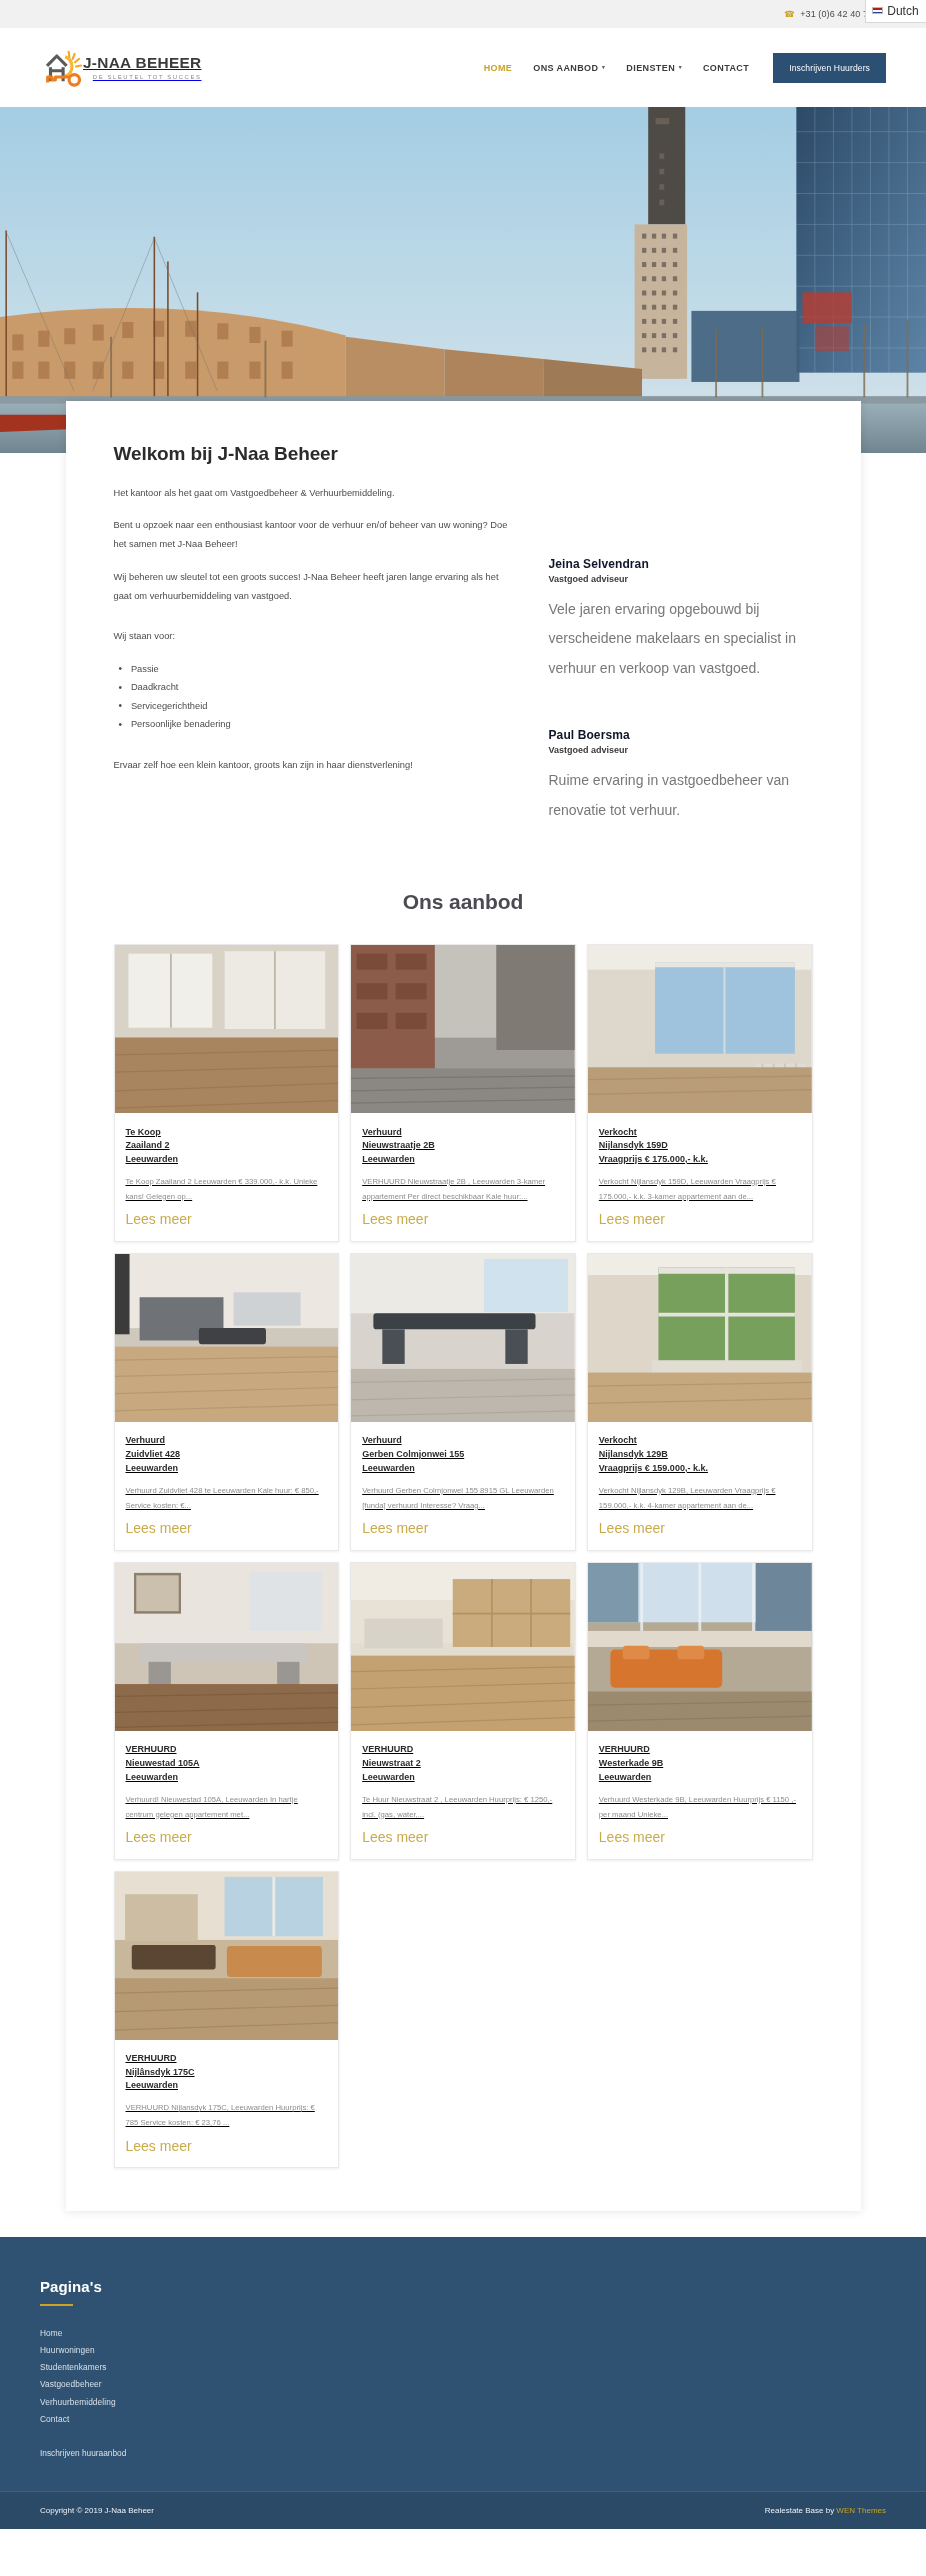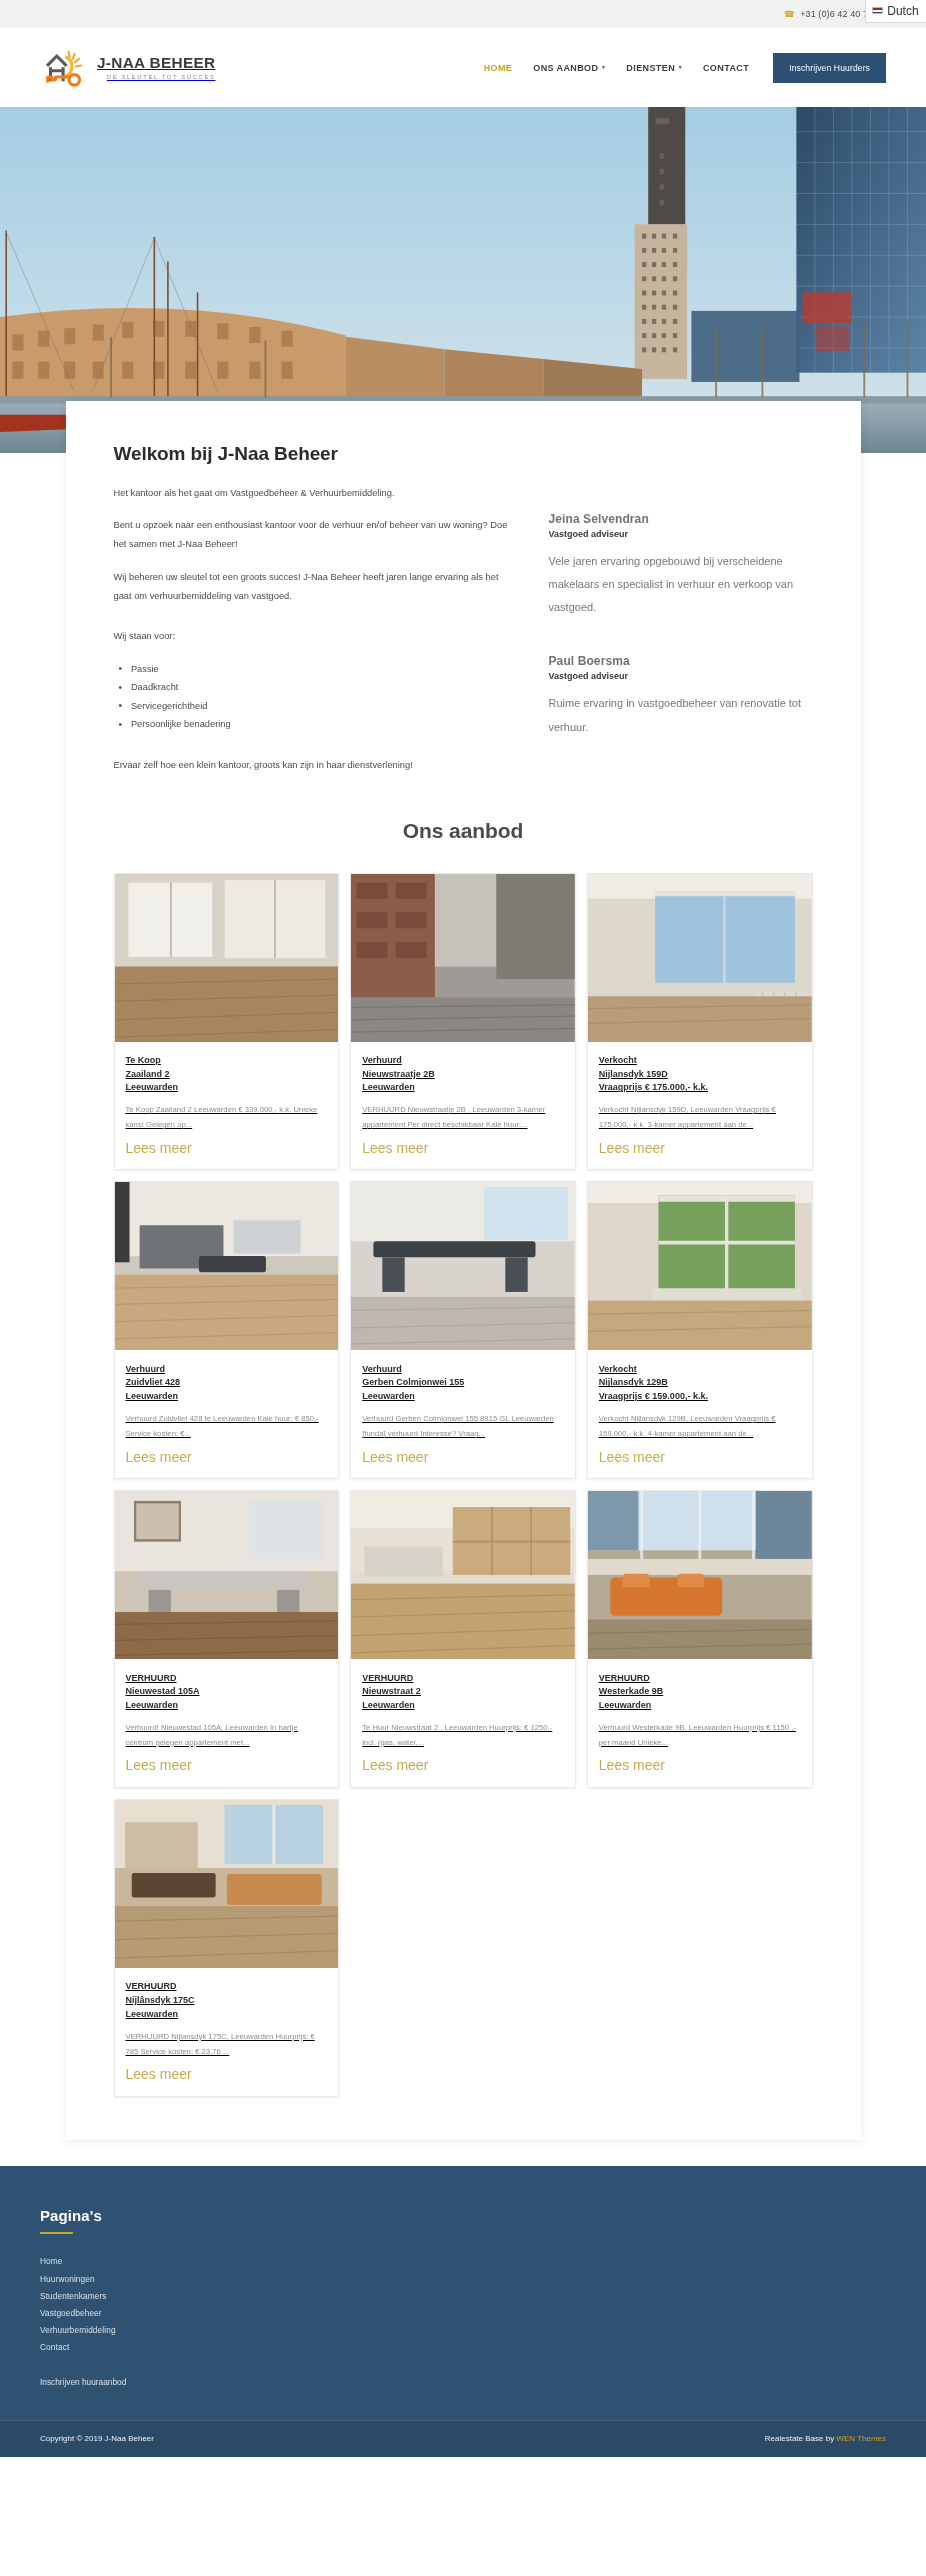--- a/index.html
+++ b/index.html
@@ -49,21 +49,21 @@
   .flag-nl i:nth-child(3){ top:66.66%; background:#21468b; }
 
   
   .site-header {
     height: 79px;
     background: #ffffff;
     display: flex;
     align-items: center;
     padding: 0 40px;
   }
-  .brand { display:flex; align-items:center; gap: 15px; }
+  .brand { display:flex; align-items:center; gap: 1px; }
   .brand-mark { width: 42px; height: 38px; flex: 0 0 auto; }
   .brand-text { display:flex; flex-direction:column; justify-content:center; }
   .brand-name {
     font-size: 15.4px; font-weight: 700; color: #3b3b3b;
     letter-spacing: 0.3px; line-height: 1.05;
   }
   .brand-tag {
     font-size: 5.9px; color: #8a8a8a; letter-spacing: 1.6px;
     margin-top: 2.5px; text-align: right;
   }
@@ -121,28 +121,28 @@
     font-size: 9.3px; line-height: 2.0; color: #4c4c4c;
     padding-left: 12.4px; position: relative;
   }
   .intro ul li:before {
     content: "•"; position: absolute; left: 0; top: -0.6px;
     color: #4c4c4c; font-size: 10px;
   }
 
   .person { margin-bottom: 35px; }
   .person-name {
-    font-size: 12px; font-weight: 600; color: #737373;
-    letter-spacing: 0.1px; margin-bottom: 3.1px;
+    font-size: 12px; font-weight: 600; color: #0f172a;
+    letter-spacing: 0.1px; margin-bottom: 3.1px; margin-top: 45px;
   }
   .person-role {
     font-size: 9px; font-weight: 600; color: #3b3b3b;
     margin-bottom: 11px;
   }
-  .person-bio { font-size: 11px; line-height: 2.1; color: #787878; }
+  .person-bio { font-size: 14px; line-height: 2.1; color: #787878; }
 
   
   .offer { padding: 5px 0 43px; }
   .offer-title {
     text-align: center; font-size: 21px; font-weight: 700;
     color: #4a4a52; letter-spacing: -0.1px; margin-bottom: 30px;
   }
   .grid {
     display: grid; grid-template-columns: repeat(3, 1fr);
     gap: 11px;

